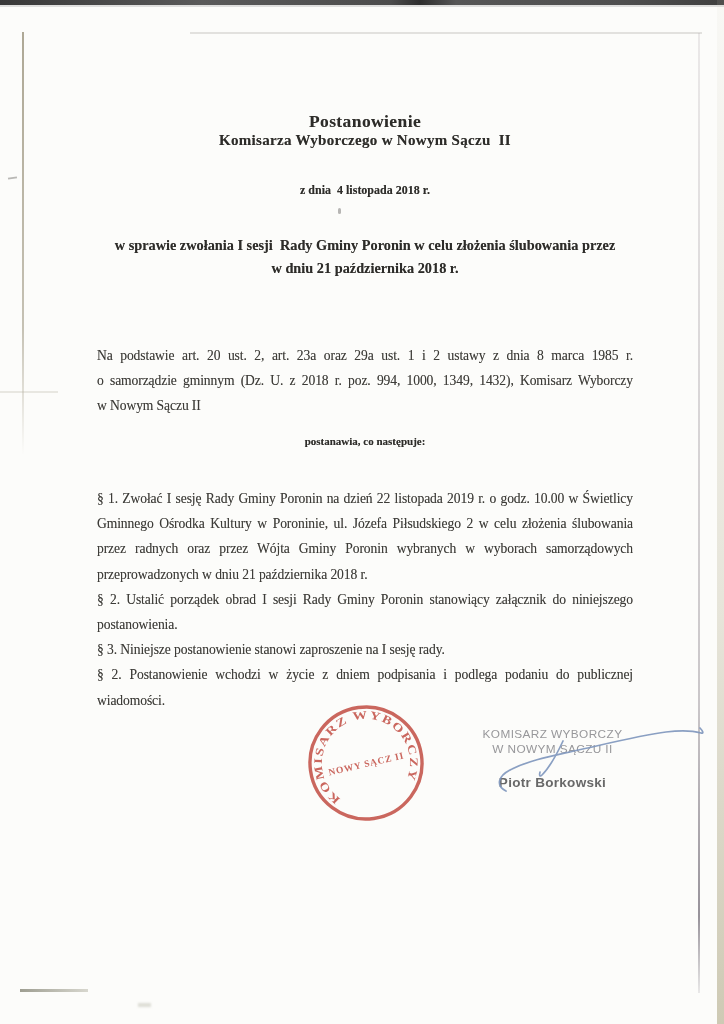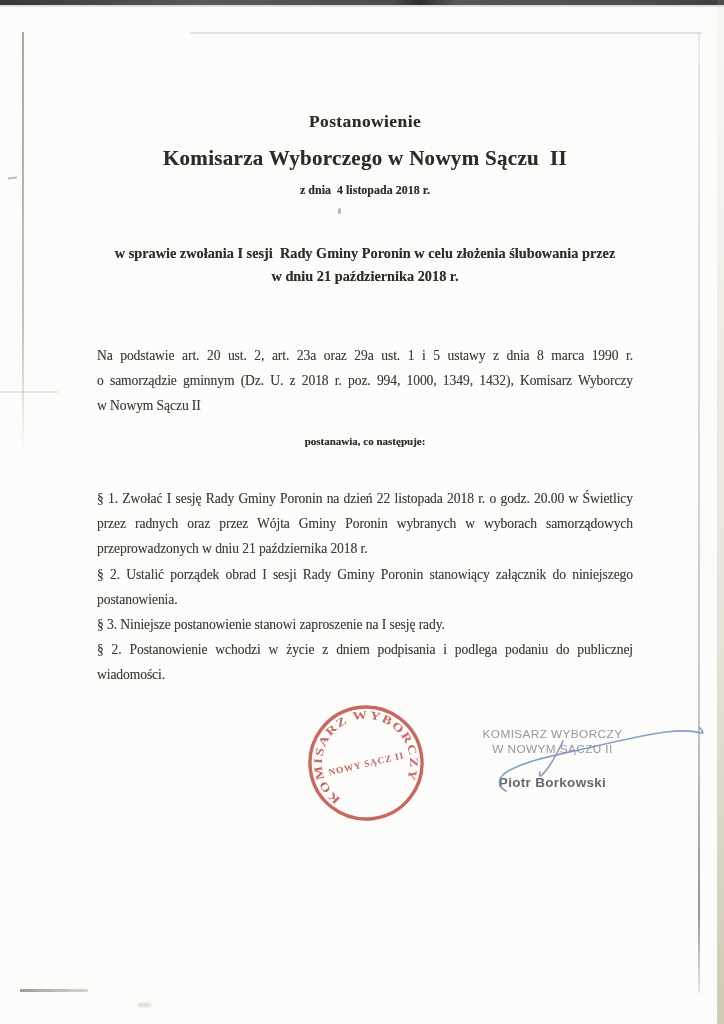--- a/index.html
+++ b/index.html
@@ -31,23 +31,23 @@
   .smudge-bottom { left:138px; top:1003px; width:13px; height:4px; background:rgba(160,158,140,.32); filter:blur(1px); }
 
   
   .content { position:absolute; left:97px; top:0; width:536px; height:1024px;font-family:Liberation Serif, serif; }
   .content > div { position:absolute; width:100%; }
   .hdr {
     text-align:center; white-space:pre; font-weight:bold; color:#2d2c29;
     text-shadow:0 0 .6px rgba(62,60,56,.5);
   }
   .title    { top:111px; font-size:17.5px; letter-spacing:.4px; }
-  .subtitle { top:146px; font-size:21px; letter-spacing:.3px; }
+  .subtitle { top:132px; font-size:15px; letter-spacing:.3px; }
   .dateline { top:183px; font-size:12px; }
-  .subject  { top:242px; font-weight:bold; color:#2d2c29; text-shadow:0 0 .6px rgba(62,60,56,.5); }
+  .subject  { top:234px; font-weight:bold; color:#2d2c29; text-shadow:0 0 .6px rgba(62,60,56,.5); }
   .subject .ln { line-height:23.2px; font-size:14.3px; text-align:center; white-space:pre; }
   .operative{ top:435px; font-size:11px; }
   .intro    { top:343px; }
   .sections { top:486px; }
   .just .ln {
     font-size:13.6px; line-height:25.2px; letter-spacing:-.1px;
     text-align:justify; text-align-last:justify; white-space:nowrap;
     text-shadow:0 0 .5px rgba(70,68,64,.45);
   }
   .just .ln:last-child { text-align-last:left; }
@@ -84,28 +84,29 @@
 
   <div class="content">
     <div class="hdr title">Postanowienie</div>
     <div class="hdr subtitle">Komisarza Wyborczego w Nowym Sączu  II</div>
     <div class="hdr dateline">z dnia  4 listopada 2018 r.</div>
     <div class="subject ctr">
         <div class="ln">w sprawie zwołania I sesji  Rady Gminy Poronin w celu złożenia ślubowania przez</div>
         <div class="ln">w dniu 21 października 2018 r.</div>
       </div>
     <div class="intro just">
-        <div class="ln">Na podstawie art. 20 ust. 2, art. 23a oraz 29a ust. 1 i 5 ustawy z dnia 8 marca 1990 r.</div>
+        <div class="ln">Na podstawie art. 20 ust. 2, art. 23a oraz 29a ust. 1 i 2 ustawy z dnia 8 marca 1985 r.</div>
         <div class="ln">o samorządzie gminnym (Dz. U. z 2018 r. poz. 994, 1000, 1349, 1432), Komisarz Wyborczy</div>
         <div class="ln">w Nowym Sączu II</div>
       </div>
     <div class="hdr operative">postanawia, co następuje:</div>
     <div class="sections">
       <div class="just">
-          <div class="ln">§ 1. Zwołać I sesję Rady Gminy Poronin na dzień 22 listopada 2018 r. o godz. 20.00 w Świetlicy</div>
+          <div class="ln">§ 1. Zwołać I sesję Rady Gminy Poronin na dzień 22 listopada 2019 r. o godz. 10.00 w Świetlicy</div>
+          <div class="ln">Gminnego Ośrodka Kultury w Poroninie, ul. Józefa Piłsudskiego 2 w celu złożenia ślubowania</div>
           <div class="ln">przez radnych oraz przez Wójta Gminy Poronin wybranych w wyborach samorządowych</div>
           <div class="ln">przeprowadzonych w dniu 21 października 2018 r.</div>
         </div>
       <div class="just">
           <div class="ln">§ 2. Ustalić porządek obrad I sesji Rady Gminy Poronin stanowiący załącznik do niniejszego</div>
           <div class="ln">postanowienia.</div>
         </div>
       <div class="just">
           <div class="ln">§ 3. Niniejsze postanowienie stanowi zaproszenie na I sesję rady.</div>
         </div>

